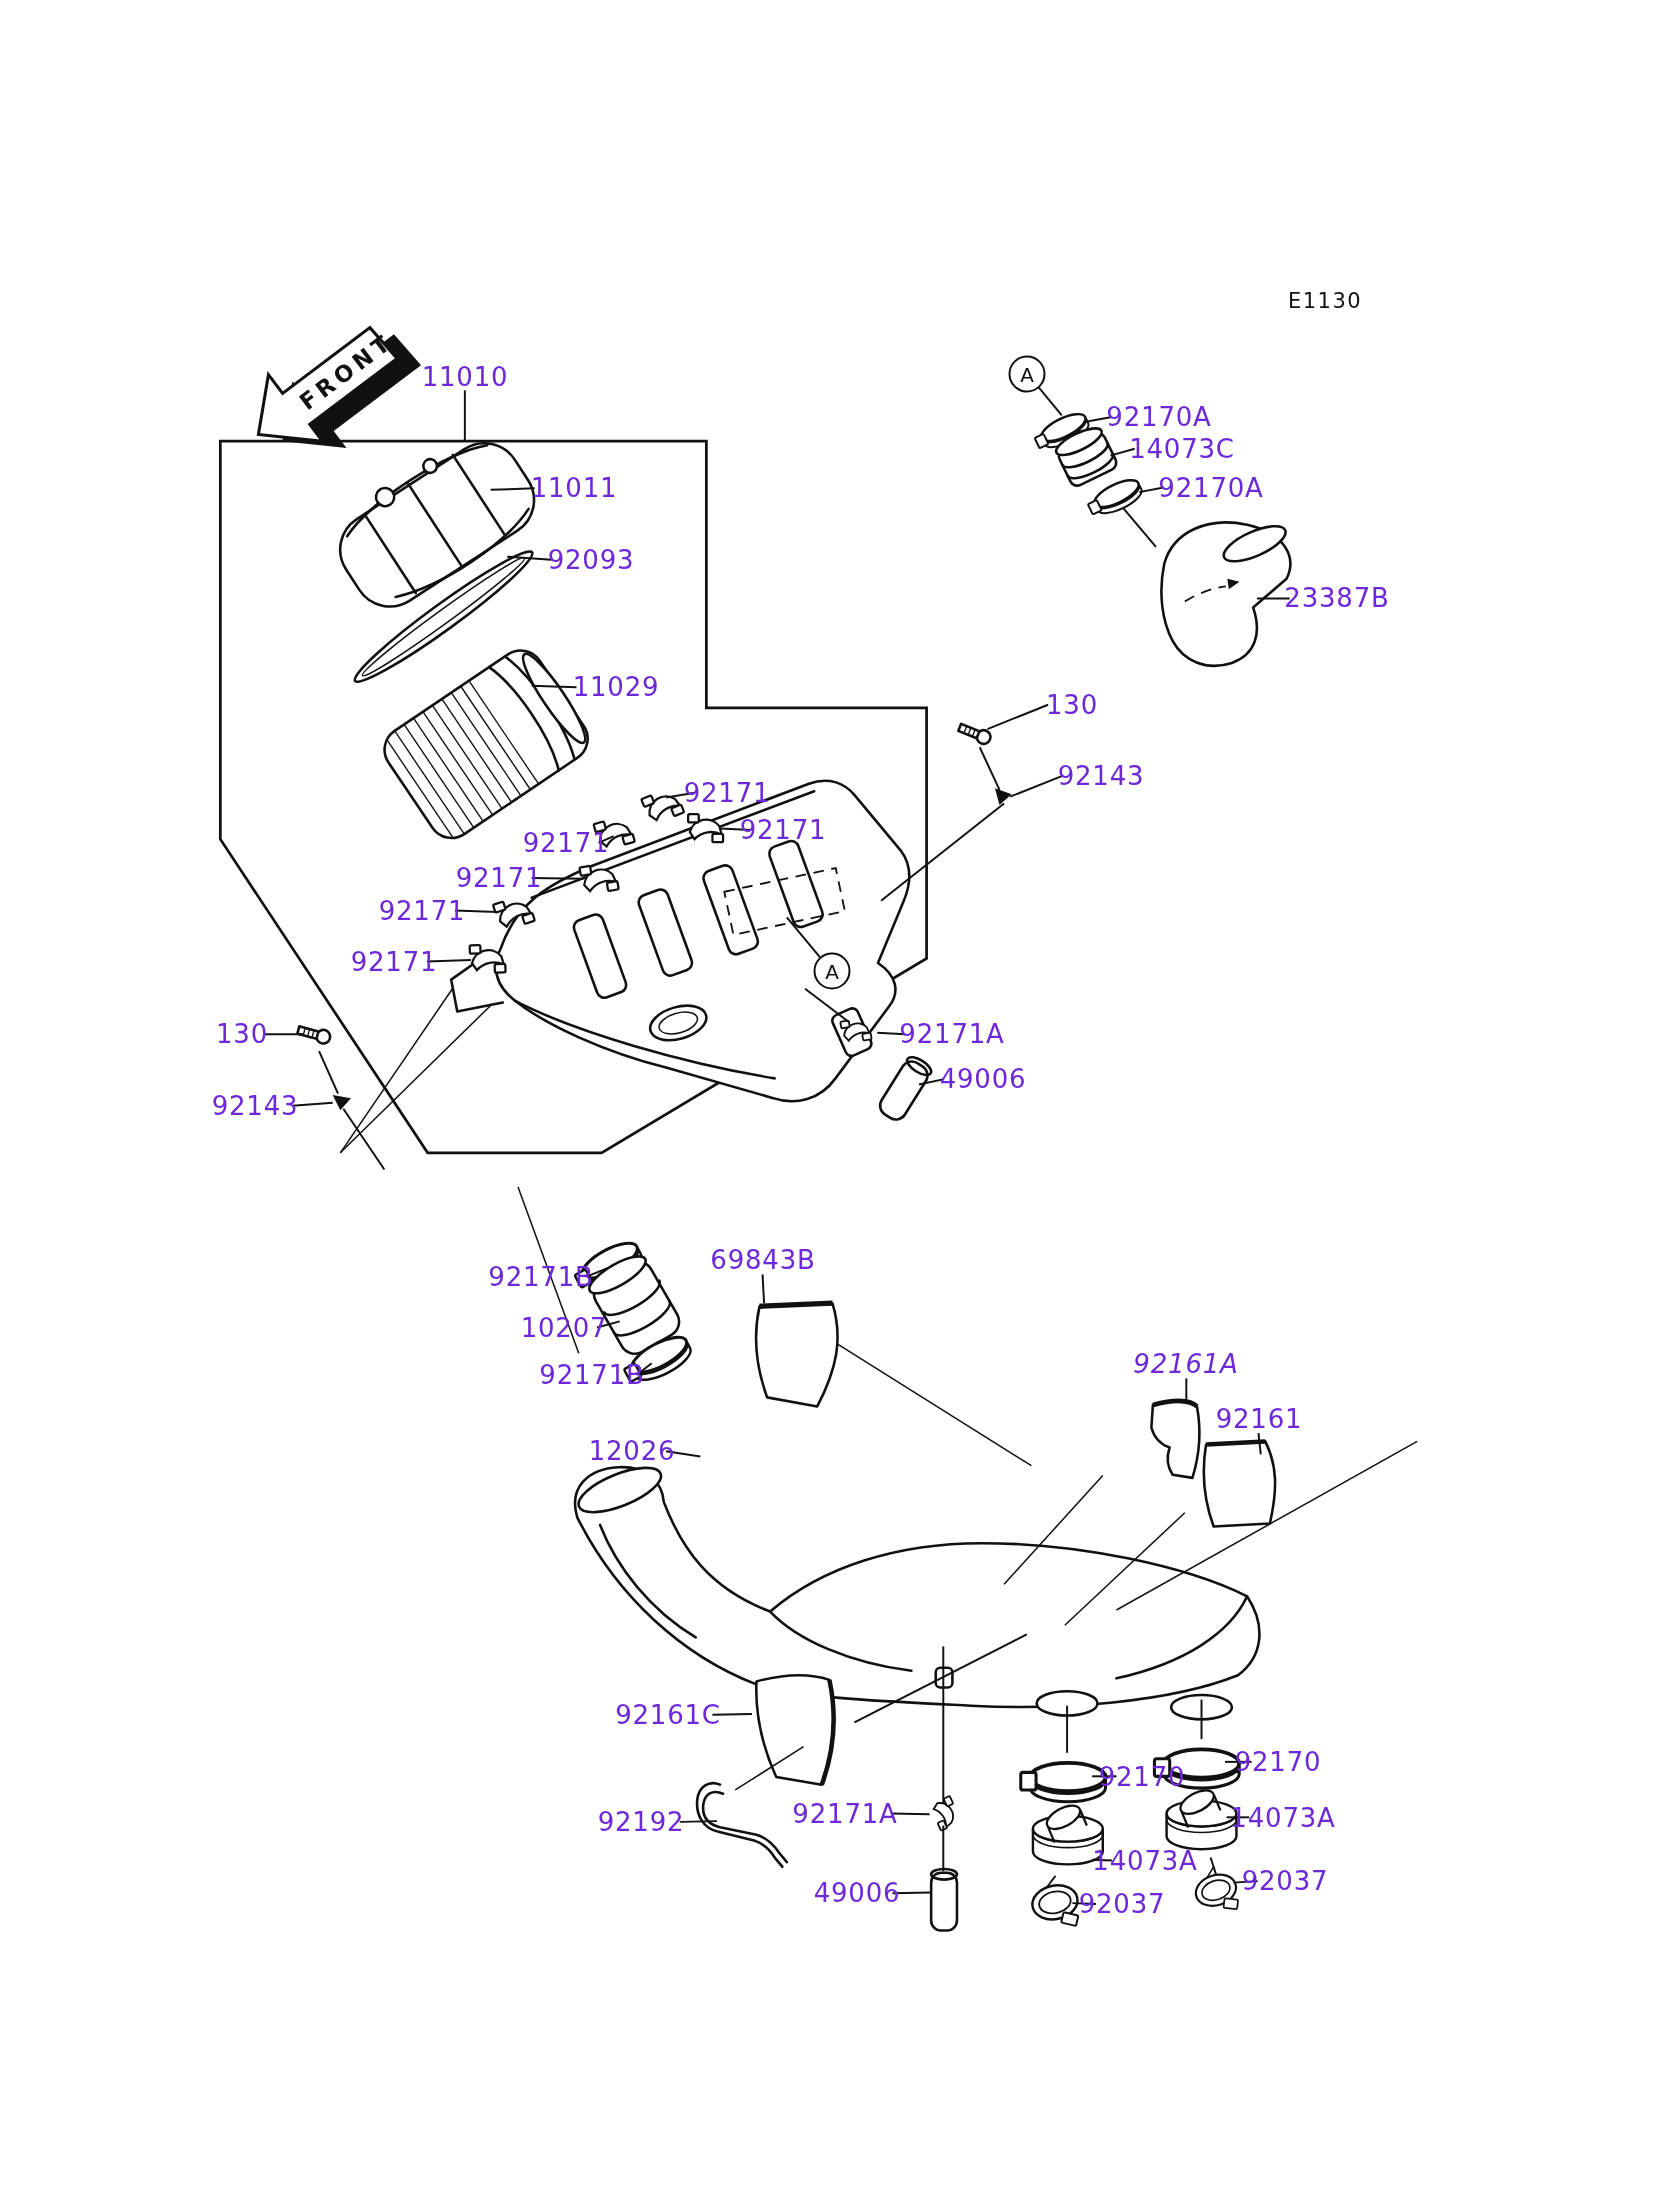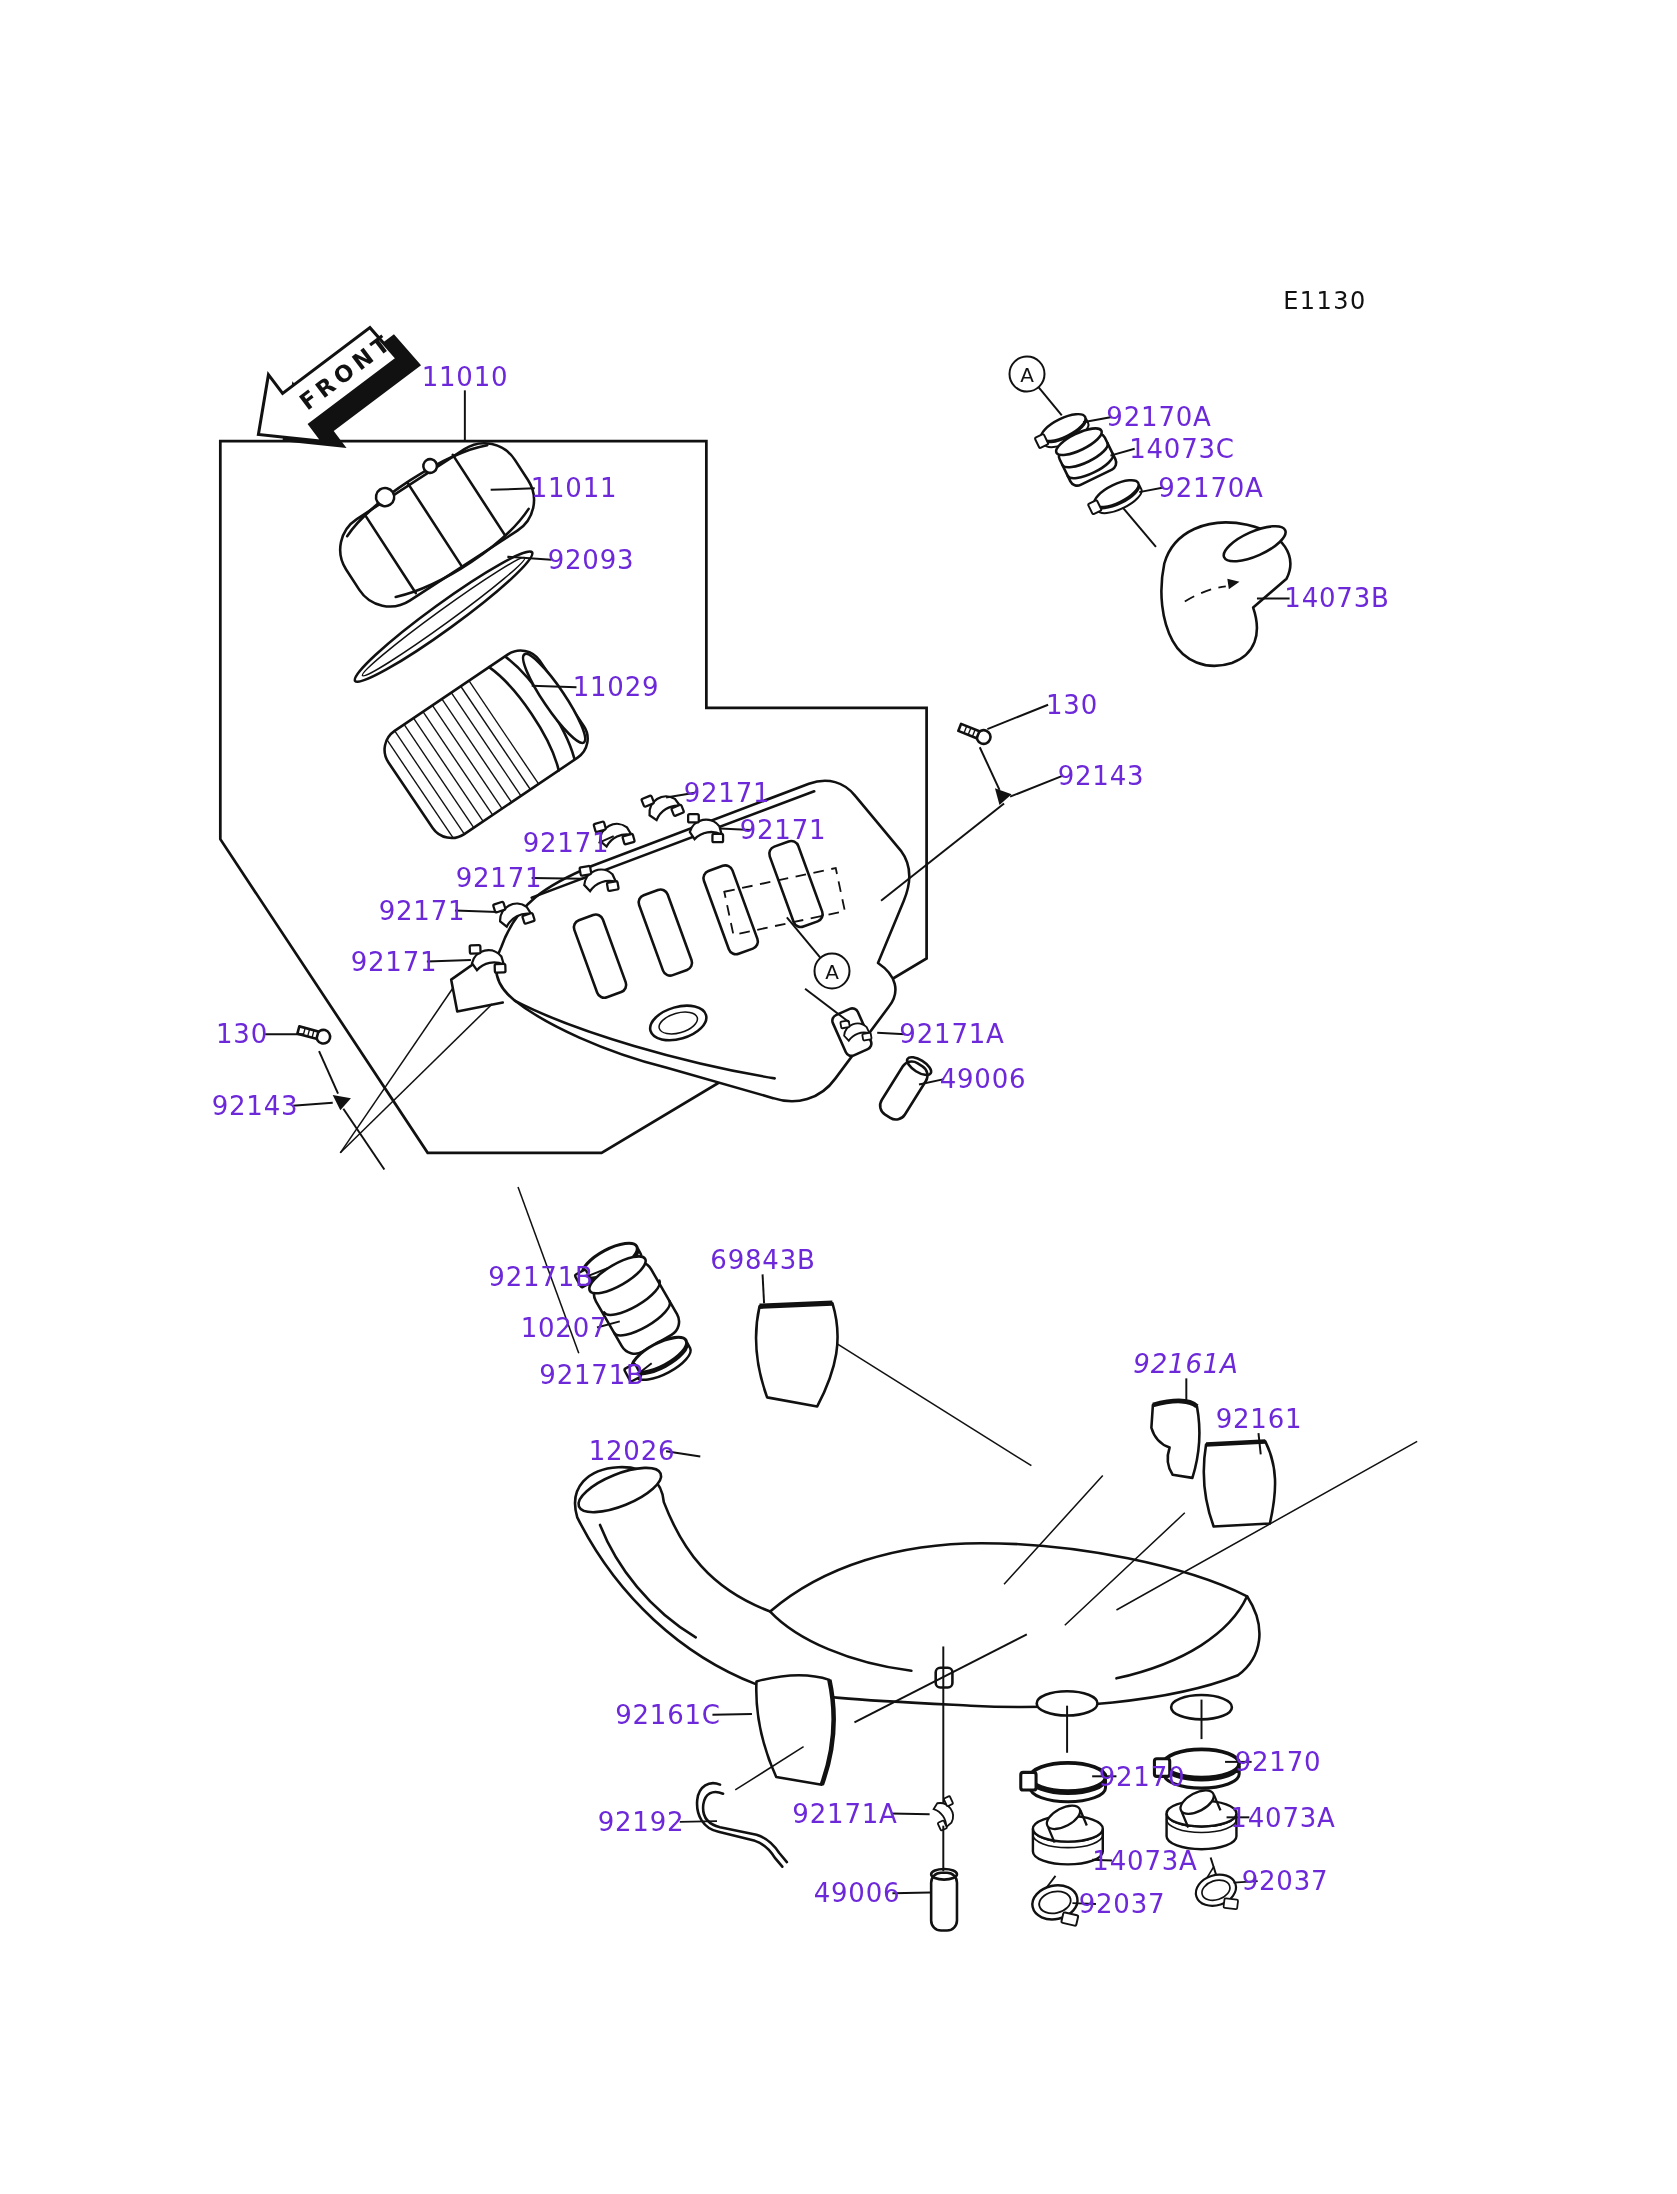--- a/index.html
+++ b/index.html
@@ -1,21 +1,21 @@
 <!DOCTYPE html>
 <html style="font-size:12px"><head>
 <meta charset="utf-8">
 <style>
   html,body{margin:0;padding:0;background:#fff;}
   body{width:1677px;height:2194px;position:relative;font-family:"DejaVu Sans",sans-serif;color:#111;}
   #stage{position:absolute;left:0;top:0;width:1677px;height:2194px;}
   svg.layer{position:absolute;left:0;top:0;}
   .plabel{position:absolute;transform:translate(-50%,-50%);font-size:26px;letter-spacing:0.8px;
           color:#6d28d9;white-space:nowrap;font-family:"DejaVu Sans",sans-serif;}
-  .pagecode{position:absolute;transform:translate(-50%,-50%);font-size:24px;letter-spacing:1.5px;color:#111;}
+  .pagecode{position:absolute;transform:translate(-50%,-50%);font-size:21px;letter-spacing:1.5px;color:#111;}
   .refmark{position:absolute;transform:translate(-50%,-50%);width:33px;height:33px;border:2.3px solid #111;
            border-radius:50%;display:flex;align-items:center;justify-content:center;
            font-size:20px;background:#fff;z-index:5;}
   .lead{stroke:#111;stroke-width:2.6;fill:none;}
   .draw{stroke:#111;stroke-width:3.4;fill:none;stroke-linecap:round;stroke-linejoin:round;}
   .drawf{stroke:#111;stroke-width:3.4;fill:#fff;stroke-linejoin:round;}
   .thin{stroke:#111;stroke-width:2;fill:none;}
   .boxline{stroke:#111;stroke-width:3.6;fill:none;stroke-linejoin:miter;}
   .dash{stroke:#111;stroke-width:2.4;fill:none;stroke-dasharray:14 10;}
   .hatch{stroke:#111;stroke-width:1.8;}
@@ -307,21 +307,21 @@
       <div class="plabel" style="left: 783px; top: 830px;">92171</div>
       <div class="plabel" style="left: 566px; top: 843px;">92171</div>
       <div class="plabel" style="left: 499px; top: 878px;">92171</div>
       <div class="plabel" style="left: 422px; top: 911px;">92171</div>
       <div class="plabel" style="left: 394px; top: 962px;">92171</div>
       <div class="plabel" style="left: 1072px; top: 705px;">130</div>
       <div class="plabel" style="left: 1101px; top: 776px;">92143</div>
       <div class="plabel" style="left: 1159px; top: 417px;">92170A</div>
       <div class="plabel" style="left: 1182px; top: 449px;">14073C</div>
       <div class="plabel" style="left: 1211px; top: 488px;">92170A</div>
-      <div class="plabel" style="left: 1337px; top: 598px;">14073B</div>
+      <div class="plabel" style="left: 1337px; top: 598px;">23387B</div>
       <div class="plabel" style="left: 242px; top: 1034px;">130</div>
       <div class="plabel" style="left: 255px; top: 1106px;">92143</div>
       <div class="plabel" style="left: 952px; top: 1034px;">92171A</div>
       <div class="plabel" style="left: 983px; top: 1079px;">49006</div>
       <div class="plabel" style="left: 541px; top: 1277px;">92171B</div>
       <div class="plabel" style="left: 564px; top: 1328px;">10207</div>
       <div class="plabel" style="left: 592px; top: 1375px;">92171B</div>
       <div class="plabel" style="left: 763px; top: 1260px;">69843B</div>
       <div class="plabel" style="left: 632px; top: 1451px;">12026</div>
       <div class="plabel" style="left: 1186px; top: 1364px; font-style: italic;">92161A</div>

